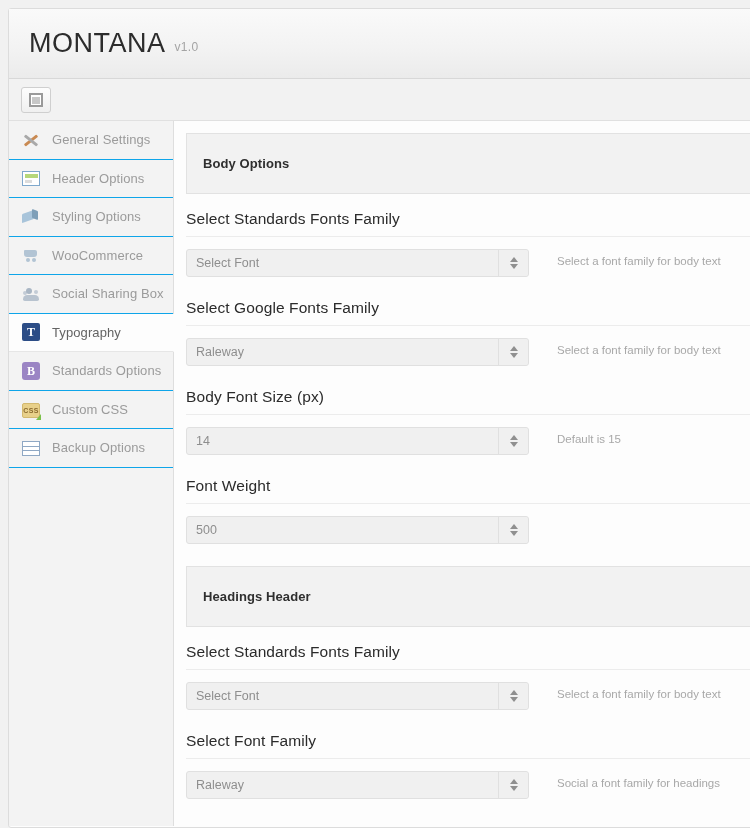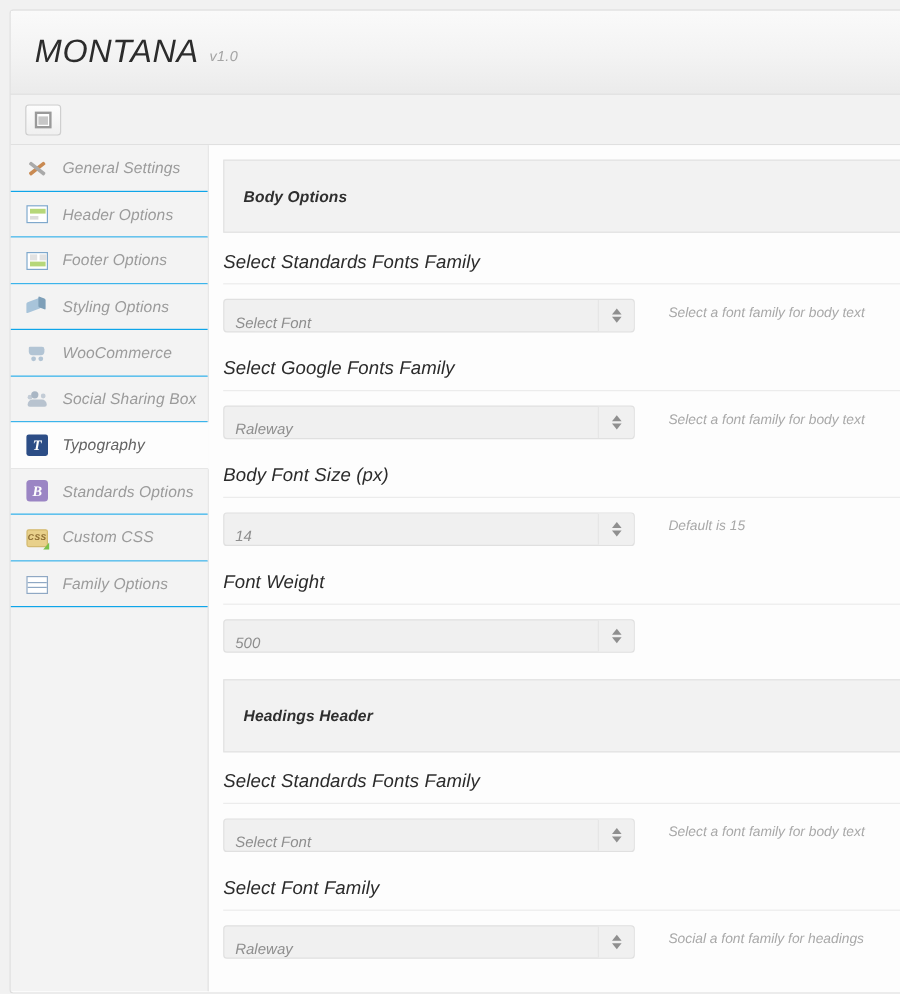--- a/index.html
+++ b/index.html
@@ -9,21 +9,20 @@
     background: #f1f1f1;
     font-family: "Liberation Sans", sans-serif;
     overflow: hidden;
   }
 
   #app {
     position: relative;
     width: 750px;
     height: 828px;
     background: #f1f1f1;
-    font-style: italic;
   }
 
   
   .panel {
     position: absolute;
     left: 8px;
     top: 8px;
     width: 760px;      
     min-height: 820px;
     background: #fdfdfd;
@@ -310,21 +309,21 @@
   }
 
   .select-box {
     position: relative;
     width: 343px;
     height: 28px;
     background: #f0f0f0;
     border: 1px solid #e0e0e0;
     border-radius: 3px;
     display: flex;
-    align-items: flex-end;
+    align-items: center;
     cursor: pointer;
   }
   .select-value {
     font-size: 12.5px;
     color: #8e8e8e;
     padding-left: 9px;
     user-select: none;
   }
   .select-spin {
     position: absolute;
@@ -380,24 +379,20 @@
       <div class="sidebar">
           <div class="nav-item">
             <span class="nav-ico ico-tools"></span>
             <span class="nav-label">General Settings</span>
           </div>
           <div class="nav-item">
             <span class="nav-ico ico-header"></span>
             <span class="nav-label">Header Options</span>
           </div>
           <div class="nav-item">
-            <span class="nav-ico ico-footer"></span>
-            <span class="nav-label">Footer Options</span>
-          </div>
-          <div class="nav-item">
             <span class="nav-ico ico-paint"></span>
             <span class="nav-label">Styling Options</span>
           </div>
           <div class="nav-item">
             <span class="nav-ico ico-cart"></span>
             <span class="nav-label">WooCommerce</span>
           </div>
           <div class="nav-item">
             <span class="nav-ico ico-social"></span>
             <span class="nav-label">Social Sharing Box</span>
@@ -409,21 +404,21 @@
           <div class="nav-item">
             <span class="nav-ico ico-boot">B</span>
             <span class="nav-label">Standards Options</span>
           </div>
           <div class="nav-item">
             <span class="nav-ico ico-css">CSS</span>
             <span class="nav-label">Custom CSS</span>
           </div>
           <div class="nav-item">
             <span class="nav-ico ico-backup"></span>
-            <span class="nav-label">Family Options</span>
+            <span class="nav-label">Backup Options</span>
           </div>
         </div>
 
       <div class="content">
         <div class="content-inner">
             <div class="section-head">
               <h2>Body Options</h2>
             </div>
             <div class="field-label">Select Standards Fonts Family</div>
             <div class="field-row">

